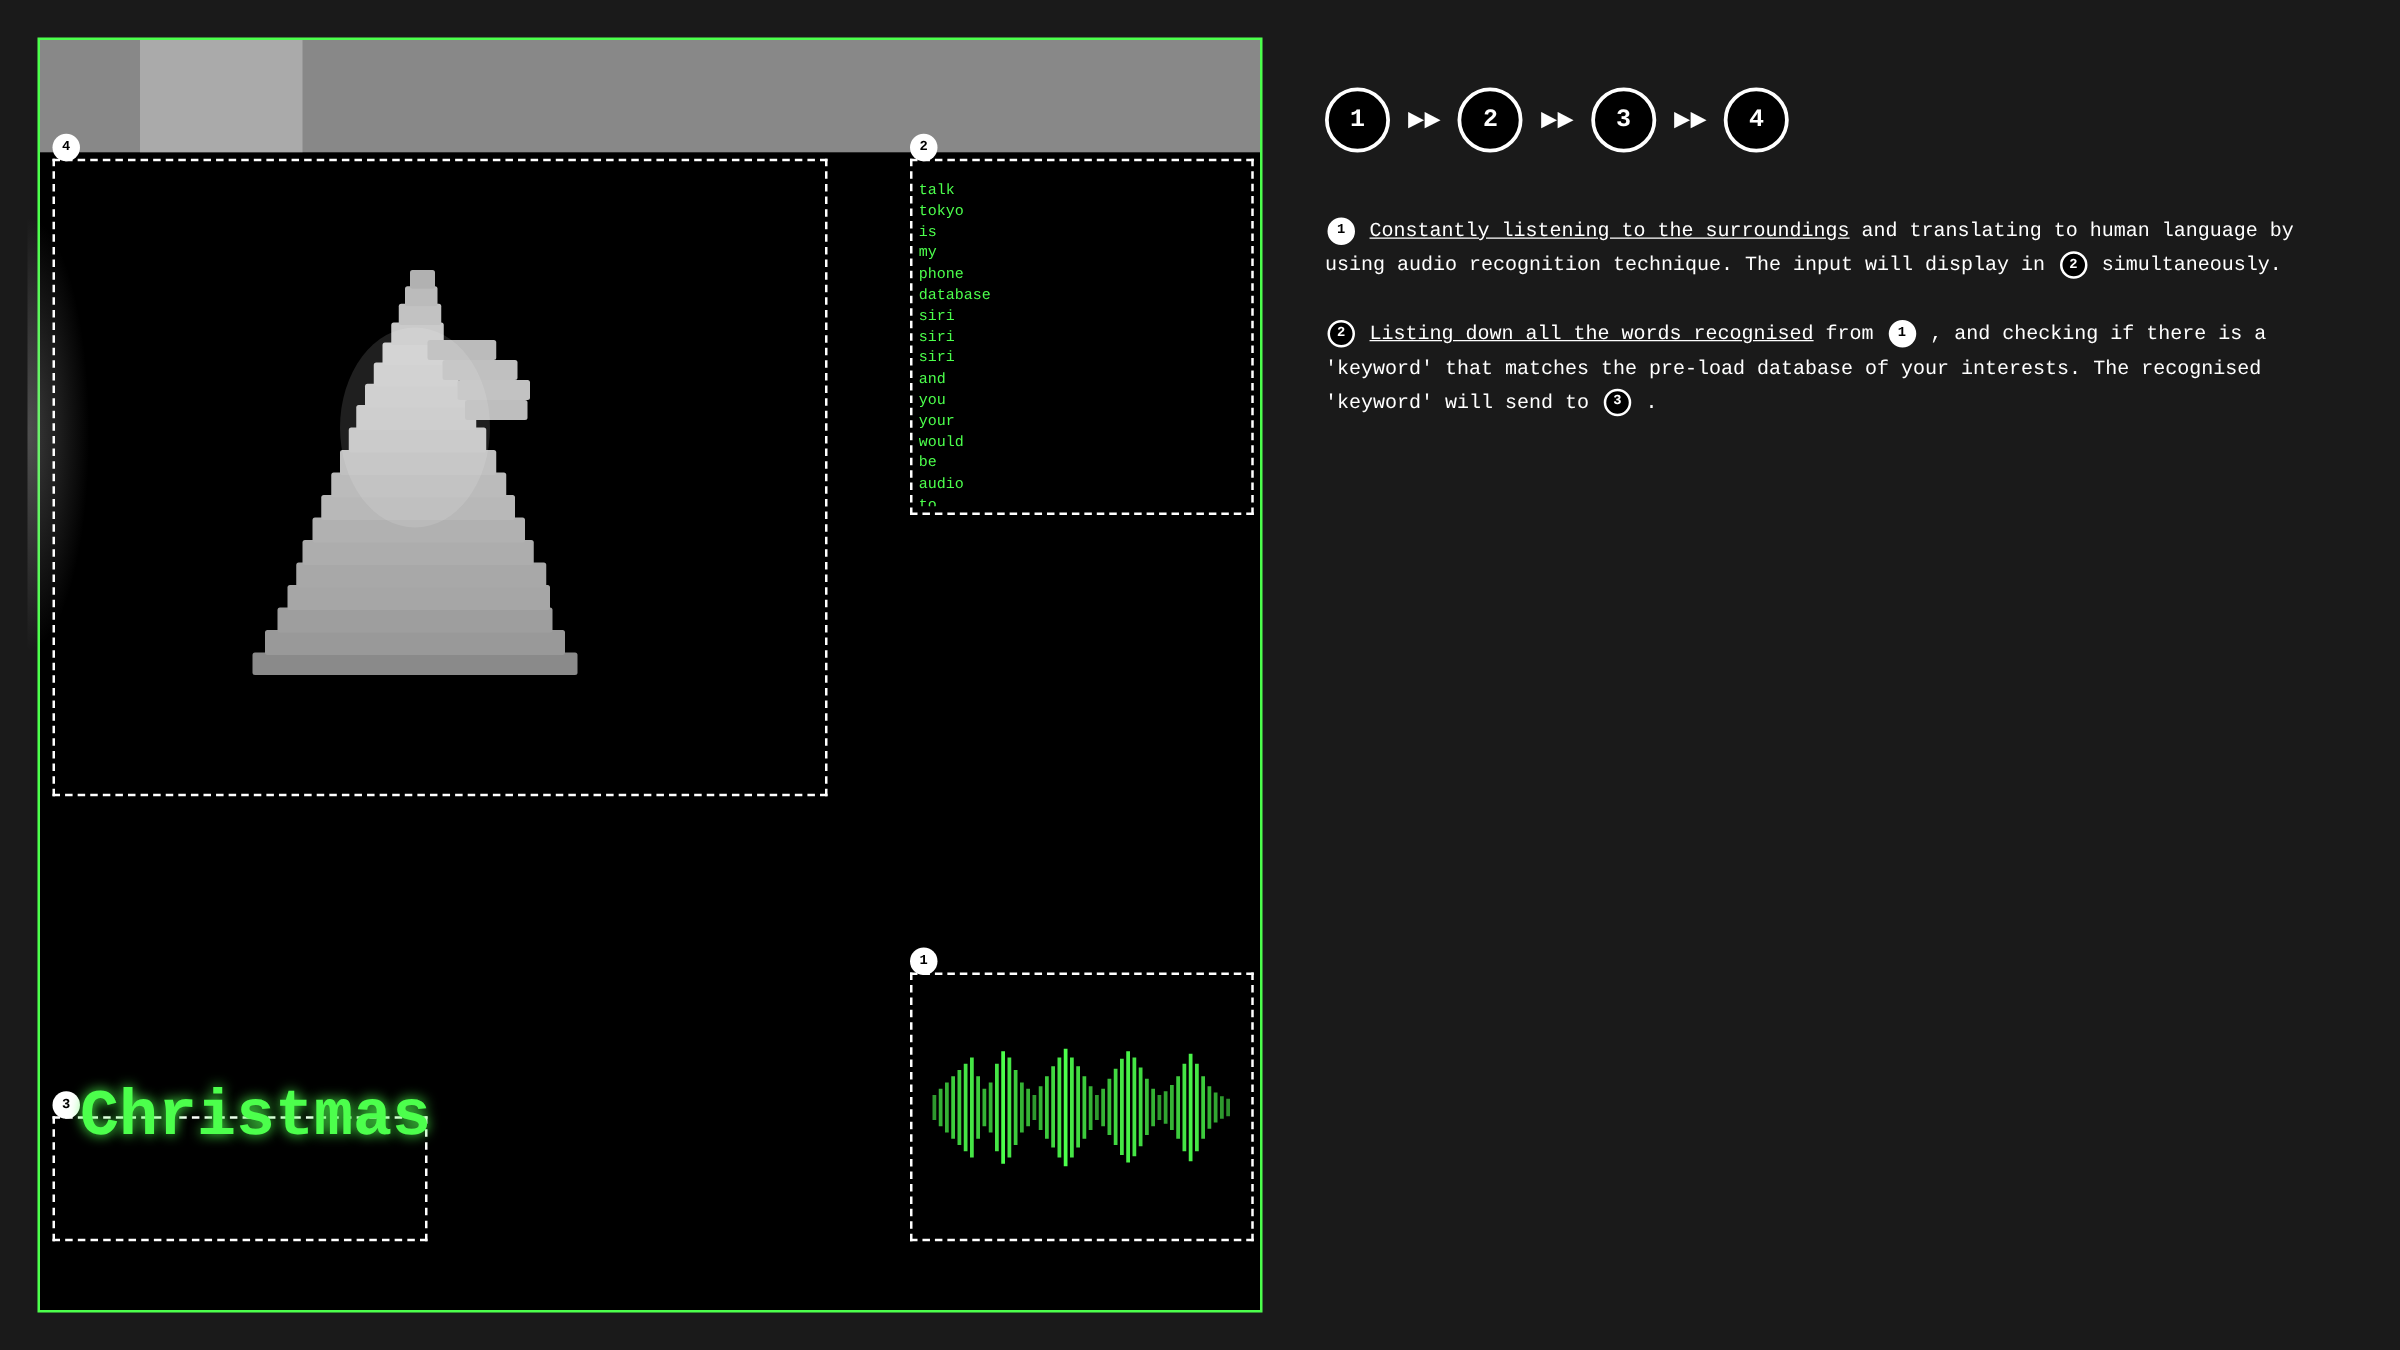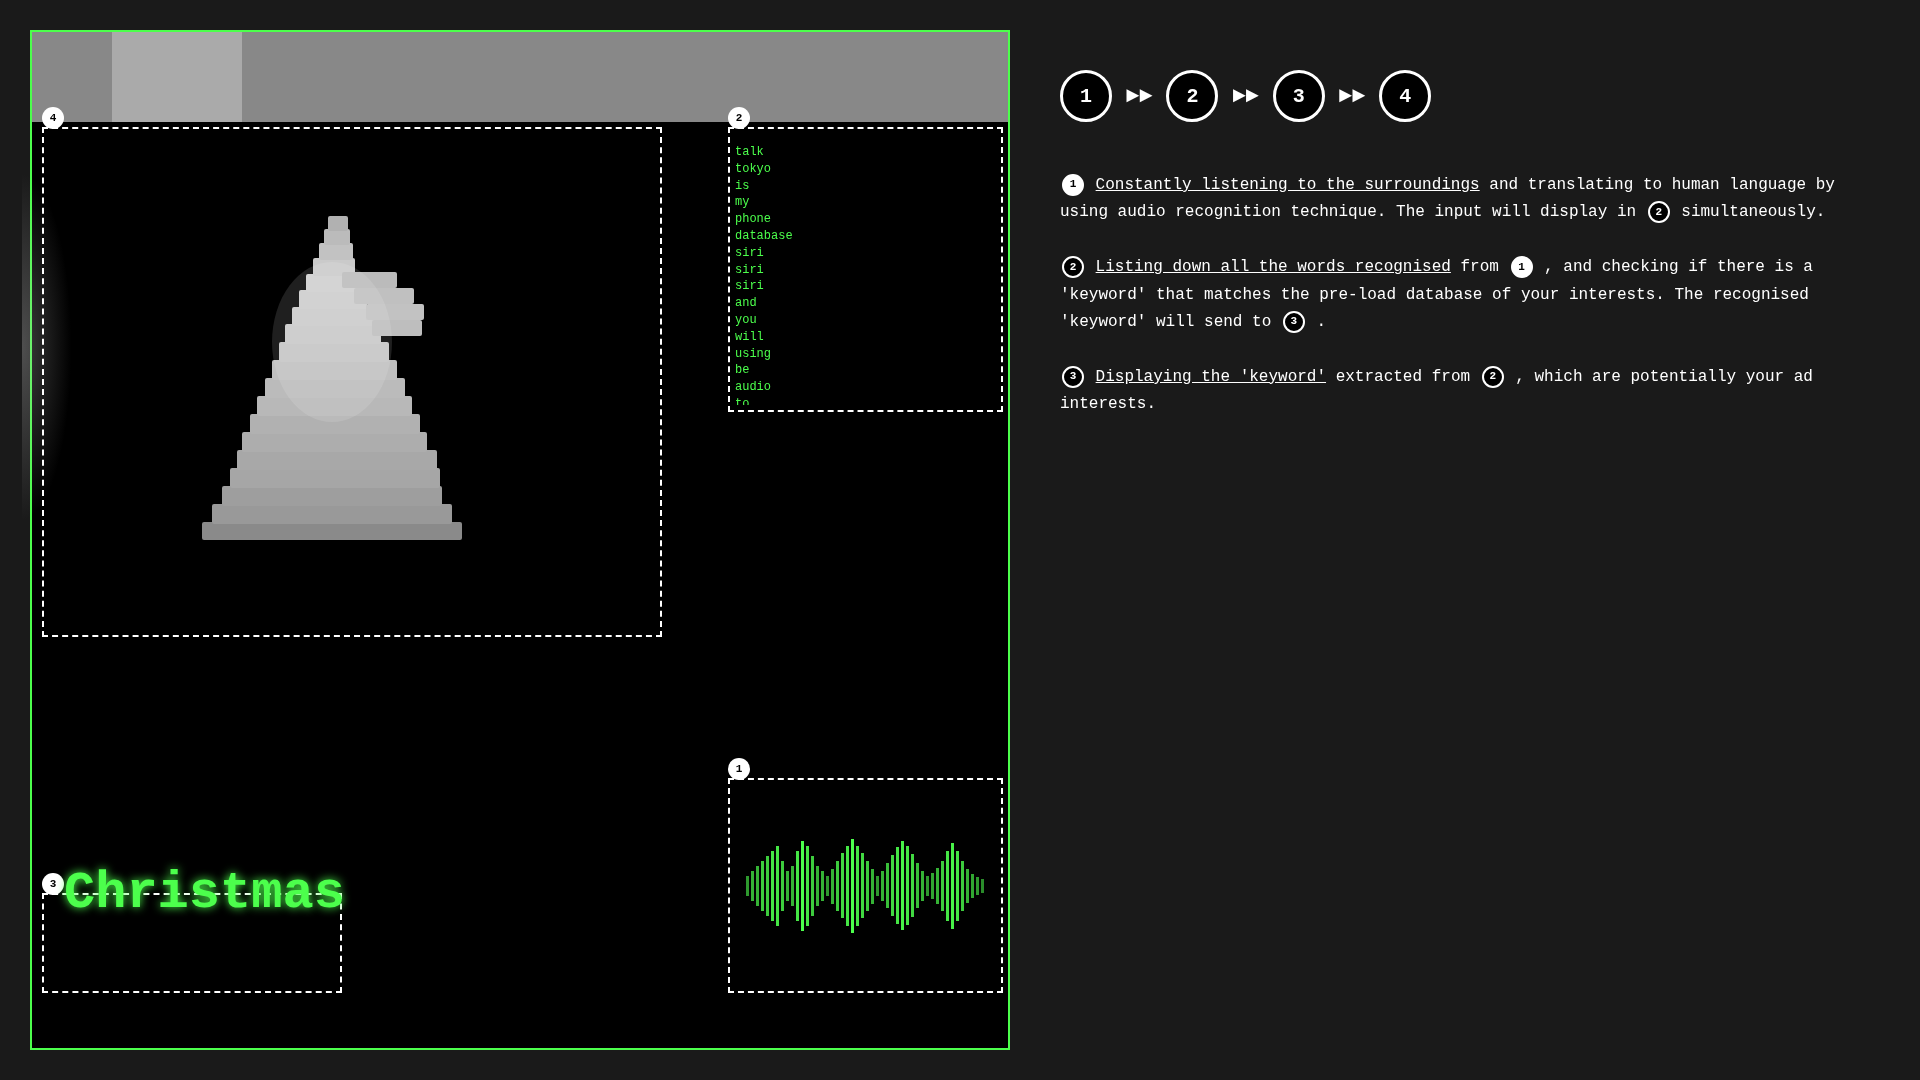--- a/index.html
+++ b/index.html
@@ -311,22 +311,22 @@
             <div>tokyo</div>
             <div>is</div>
             <div>my</div>
             <div>phone</div>
             <div>database</div>
             <div>siri</div>
             <div>siri</div>
             <div>siri</div>
             <div>and</div>
             <div>you</div>
-            <div>will</div>
-            <div>using</div>
+            <div>your</div>
+            <div>would</div>
             <div>be</div>
             <div>audio</div>
             <div>to</div>
             <div>the</div>
             <div>to</div>
             <div>visit</div>
             <div>the</div>
             <div>visit</div>
           </div>
       </div>
@@ -442,23 +442,16 @@
     <div class="step-desc">
       <span class="step-num">2</span>
       <span class="underlined">Listing down all the words recognised</span>
       <span> from</span>
       <span class="step-num filled">1</span>
       <span>, and checking if there is a 'keyword' that matches the pre-load database of your interests. The recognised 'keyword' will send to</span>
       <span class="step-num">3</span>
       <span>.</span>
     </div>
 
-    <div class="step-desc">
-      <span class="step-num">3</span>
-      <span class="underlined">Displaying the 'keyword'</span>
-      <span> extracted from</span>
-      <span class="step-num">2</span>
-      <span>, which are potentially your ad interests.</span>
-    </div>
 
 
   </div>
 </div>
 
 </body></html>

